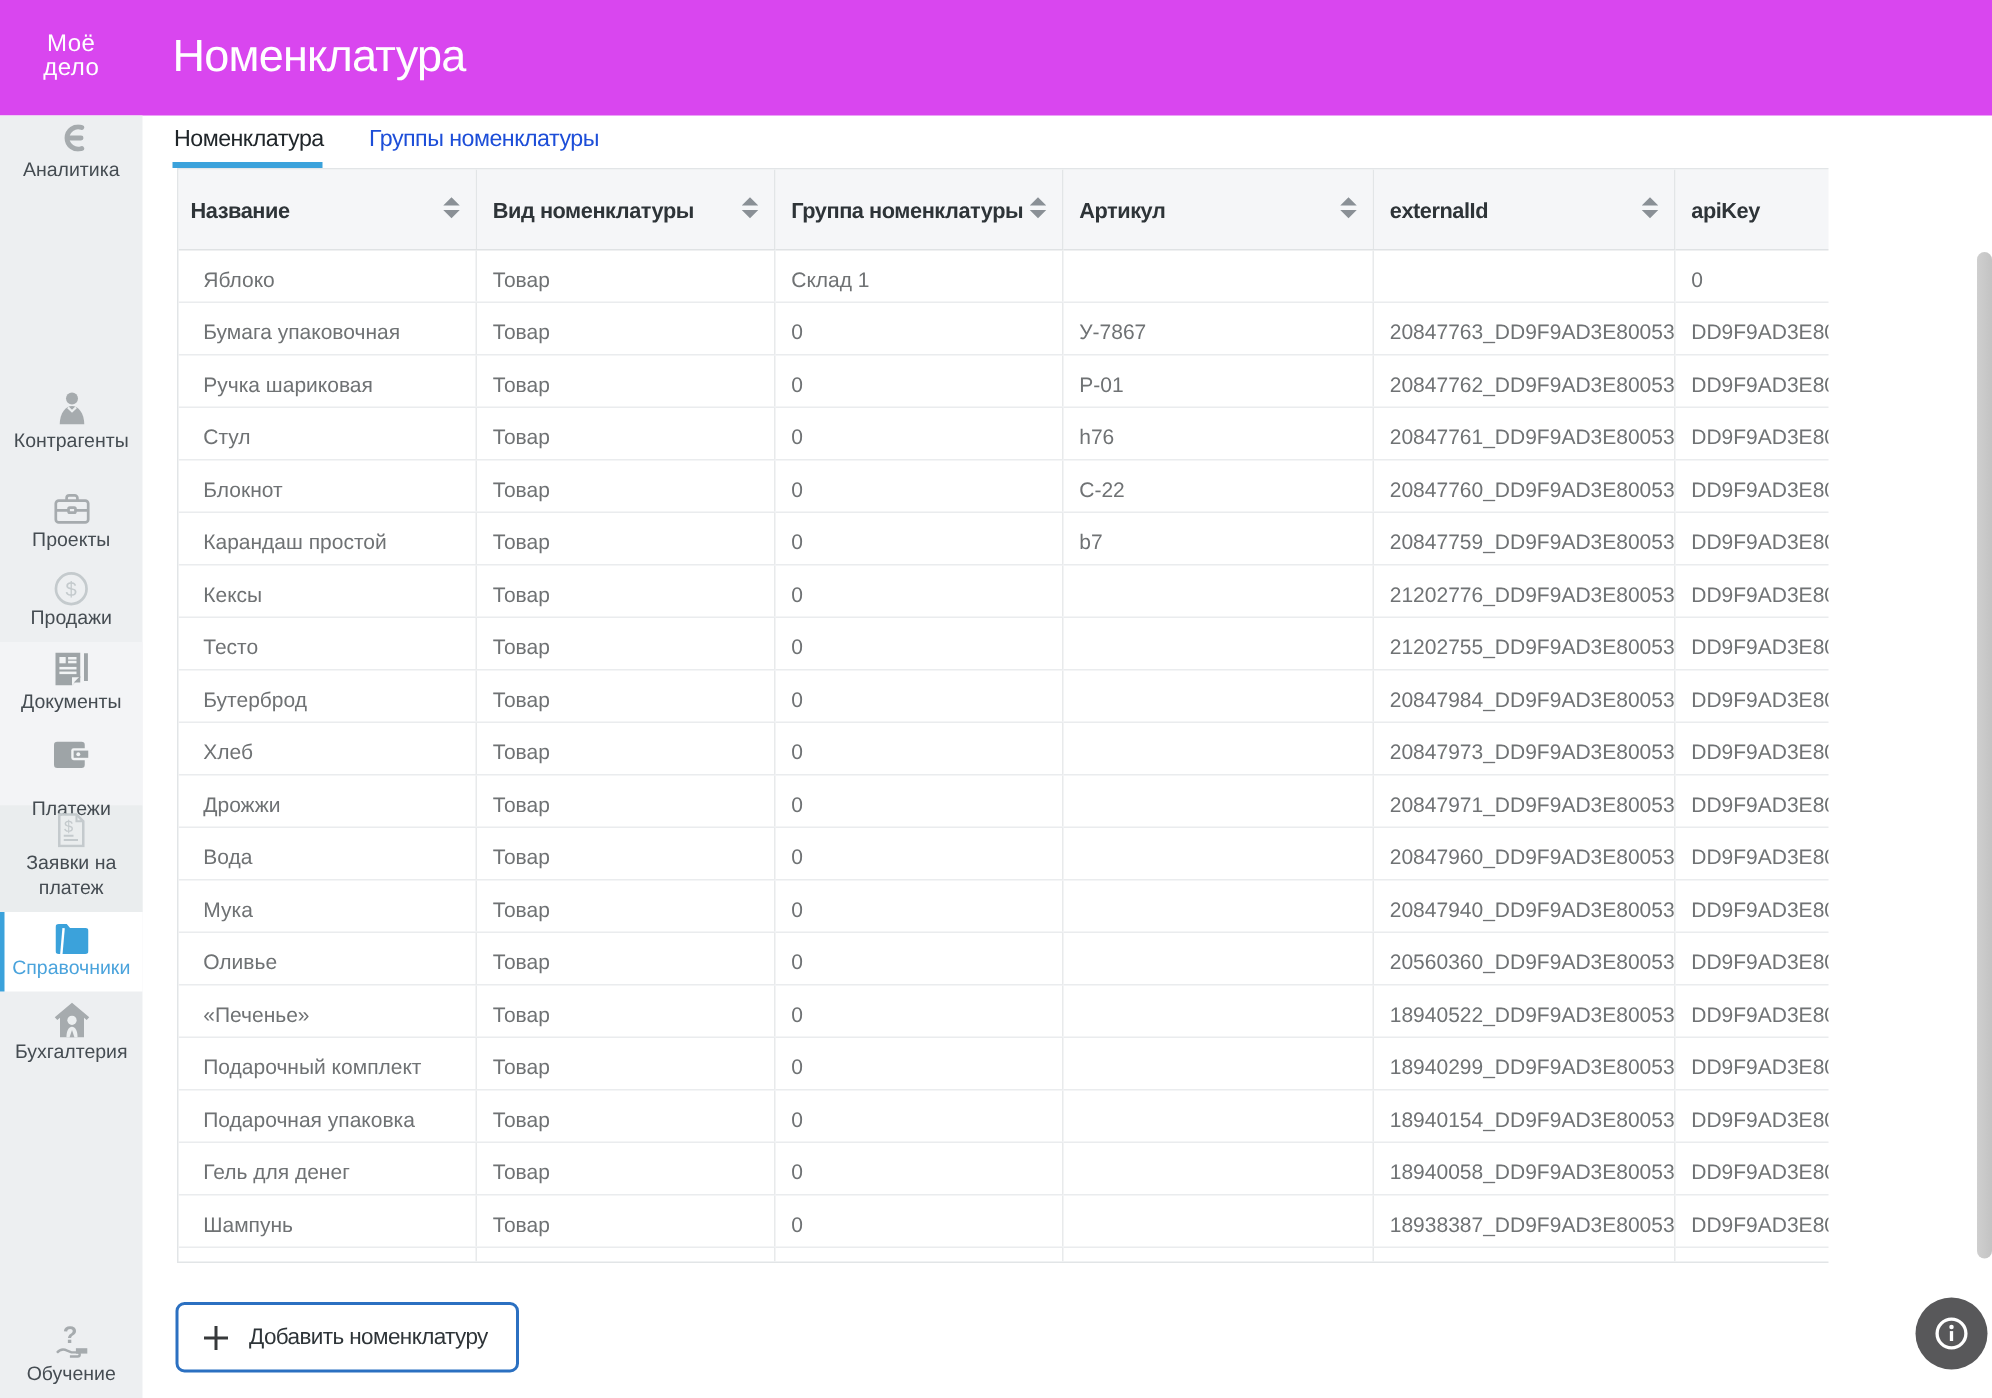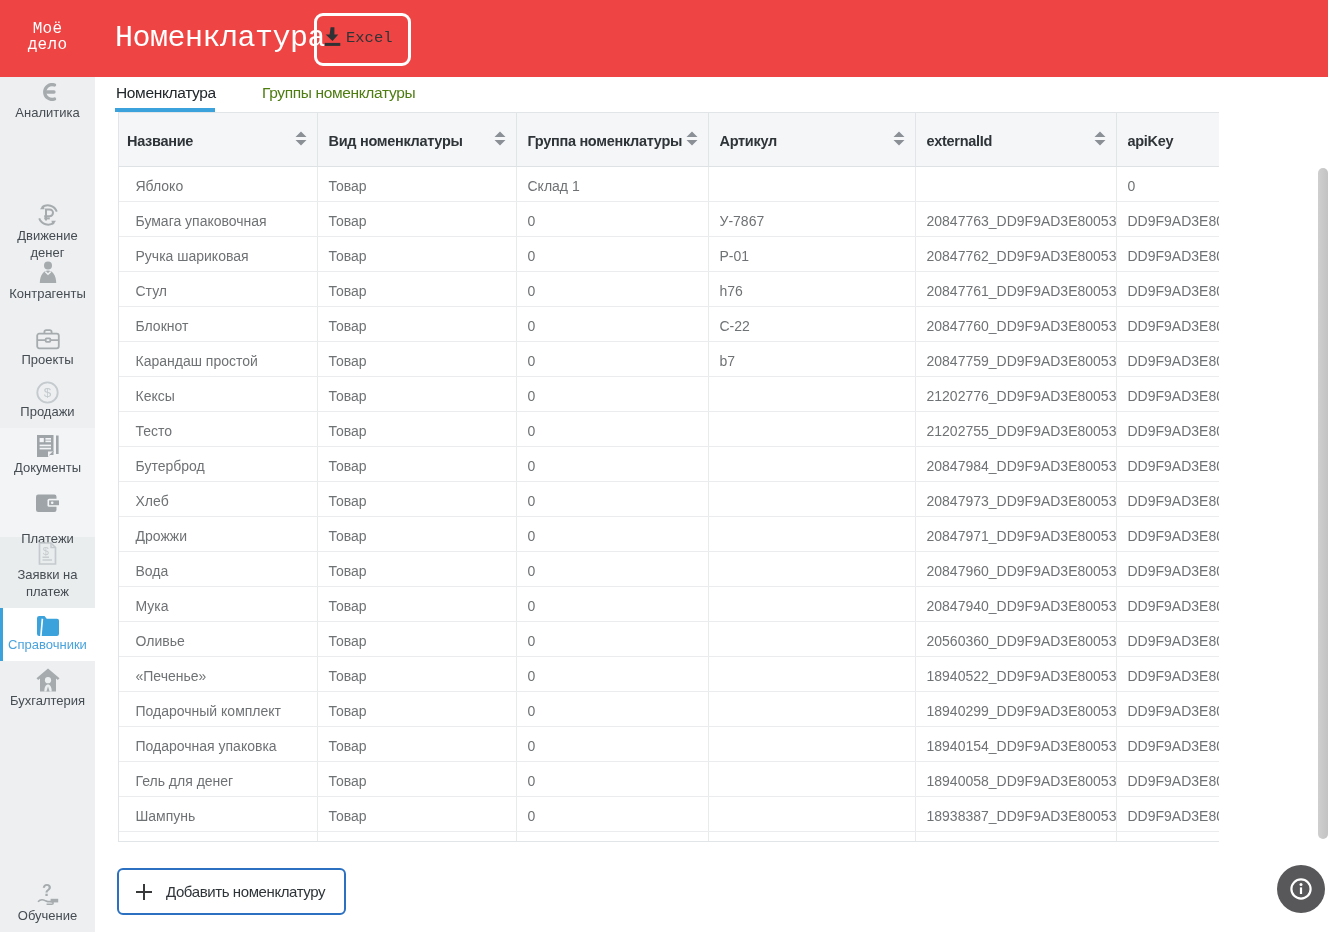--- a/index.html
+++ b/index.html
@@ -2,42 +2,42 @@
 <html lang="ru"><head>
 <meta charset="utf-8">
 <title>Номенклатура</title>
 <style>
 * { margin:0; padding:0; box-sizing:border-box; }
 html,body { width:1328px; height:932px; overflow:hidden; background:#fff;
   font-family:"Liberation Sans", sans-serif; }
 #app { position:relative; width:1328px; height:932px; overflow:hidden; }
 
 
-.topbar { position:absolute; left:0; top:0; width:1328px; height:77px; background:#ef4444;font-family:Liberation Mono, monospace; }
+.topbar { position:absolute; left:0; top:0; width:1328px; height:77px; background:#d946ef; }
 .logo { position:absolute; left:0; top:22px; width:95px; text-align:center;
   color:#fff; font-size:16px; font-weight:normal; line-height:15.5px; letter-spacing:0.3px; }
 .title { position:absolute; left:115px; top:0; height:77px; line-height:76px;
   color:#fff; font-size:30px; font-weight:normal; letter-spacing:-0.5px; }
 .excelbtn { position:absolute; left:314px; top:13px; width:97px; height:53px;
   border:3.5px solid #fff; border-radius:9px; display:flex; align-items:center; }
 .excelbtn svg { margin-left:4px; position:relative; top:-3px; }
 .excelbtn span { margin-left:2px; color:#2f3437; font-size:15.5px; position:relative; top:-2px; }
 
 
 .sidebar { position:absolute; left:0; top:77px; width:95px; height:855px; background:#edeff1; }
 .band-light { position:absolute; left:0; top:351px; width:95px; height:109px; background:#f3f4f6; }
 .band-dark { position:absolute; left:0; top:460px; width:95px; height:71px; background:#eaedee; }
 .active-bg { position:absolute; left:0; top:531px; width:95px; height:53px; background:#fff; }
 .active-bar { position:absolute; left:0; top:531px; width:3px; height:53px; background:#3ba2db; }
 .sbitem { position:absolute; left:0; width:95px; text-align:center; }
 .sbitem .ic { display:block; margin:0 auto; }
 .sbitem .lb { display:block; color:#454c52; font-size:13px; line-height:17px; margin-top:3px; }
 .sbitem.act .lb { color:#4aa3dc; }
 .tab1 { position:absolute; left:116px; top:84px; font-size:15.5px; color:#20262a; letter-spacing:-0.35px; }
-.tab2 { position:absolute; left:262px; top:84px; font-size:15.5px; color:#4d7c0f; letter-spacing:-0.35px; }
+.tab2 { position:absolute; left:246px; top:84px; font-size:15.5px; color:#1d4ed8; letter-spacing:-0.35px; }
 .tabline { position:absolute; left:115px; top:108px; width:100px; height:3.5px; background:#3ba2db; }
 
 
 .tablewrap { position:absolute; left:118px; top:112px; width:1101px; height:730px;
   overflow:hidden; border:1px solid #e2e5e7; border-right:none; }
 table { border-collapse:collapse; table-layout:fixed; width:1211px; }
 th, td { overflow:hidden; white-space:nowrap; text-align:left; font-weight:normal; }
 thead th { height:53px; background:#f5f6f8; border-bottom:1px solid #dfe2e4;
   border-left:1px solid #e2e5e7; font-size:14.5px; font-weight:bold; color:#2e3438; letter-spacing:-0.3px;
   padding:3px 26px 0 11px; position:relative; vertical-align:middle; }
@@ -63,58 +63,36 @@
 .infobtn { position:absolute; left:1277px; top:865px; width:48px; height:48px;
   border-radius:50%; background:#58585a; display:flex; align-items:center; justify-content:center; }
 </style>
 </head>
 <body>
 <div id="app">
 
   <div class="topbar">
     <div class="logo">Моё<br>дело</div>
     <div class="title">Номенклатура</div>
-    <div class="excelbtn">
-      <svg width="23" height="23" viewBox="0 0 23 23">
-        <path d="M9.6 2.2 h3.8 v7.2 h3.9 L11.5 16 4.7 9.4 h3.9 z" fill="#2e3234"></path>
-        <rect x="3.7" y="17.9" width="15.6" height="3" fill="#2e3234"></rect>
-      </svg>
-      <span>Excel</span>
-    </div>
   </div>
 
   <div class="sidebar">
     <div class="band-light"></div>
     <div class="band-dark"></div>
     <div class="active-bg"></div>
     <div class="active-bar"></div>
 
     <div class="sbitem" style="top:6px">
         <svg class="ic" width="25" height="18" viewBox="0 0 25 18">
           <g fill="none" stroke="#a6abae" stroke-width="3.3" stroke-linecap="round">
             <path d="M19.5 2 A 7.4 7.4 0 1 0 19.5 16"></path>
             <line x1="12" y1="9" x2="19" y2="9"></line>
           </g>
         </svg>
         <span class="lb" style="margin-top:3px">Аналитика</span>
-      </div>
-    <div class="sbitem" style="top:126px">
-        <svg class="ic" width="24" height="24" viewBox="0 0 24 24">
-          <g fill="none" stroke="#a6abae" stroke-width="1.9">
-            <path d="M20.8 8.6 A 9.5 9.5 0 0 0 6 4.4"></path>
-            <path d="M3.2 15.4 A 9.5 9.5 0 0 0 18 19.6"></path>
-          </g>
-          <path d="M7.3 1.8 l1.3 4.4 -4.6 0.1 z" fill="#a6abae"></path>
-          <path d="M16.7 22.2 l-1.3-4.4 4.6-0.1 z" fill="#a6abae"></path>
-          <g fill="none" stroke="#a6abae" stroke-width="2">
-            <path d="M10 17.6 V6.4 h3.6 a3.4 3.4 0 0 1 0 6.8 H8.2"></path>
-            <line x1="8.2" y1="15.4" x2="13.8" y2="15.4"></line>
-          </g>
-        </svg>
-        <span class="lb" style="margin-top:-0.5px">Движение<br>денег</span>
       </div>
     <div class="sbitem" style="top:184px">
         <svg class="ic" width="22" height="22" viewBox="0 0 22 22">
           <circle cx="11" cy="4.6" r="4" fill="#a6abae"></circle>
           <path d="M2.8 22 c0-7.8 4.1-12.4 8.2-12.4 s8.2 4.6 8.2 12.4 z" fill="#a6abae"></path>
           <path d="M8.3 10.6 L11 13.2 L13.7 10.6" fill="none" stroke="#eceff0" stroke-width="1.5"></path>
           <path d="M11 14.5 l-1.3 2.6 1.3 4.9 1.3-4.9 z" fill="#eceff0" opacity="0"></path>
         </svg>
         <span class="lb" style="margin-top:1.5px">Контрагенты</span>
       </div>

